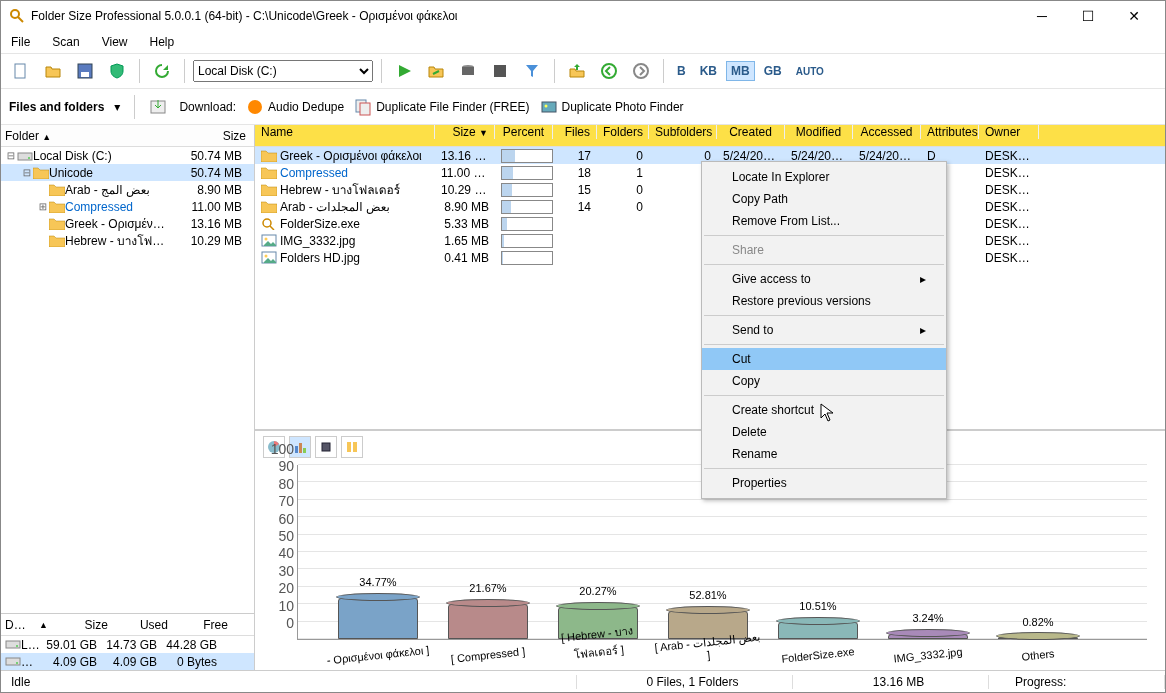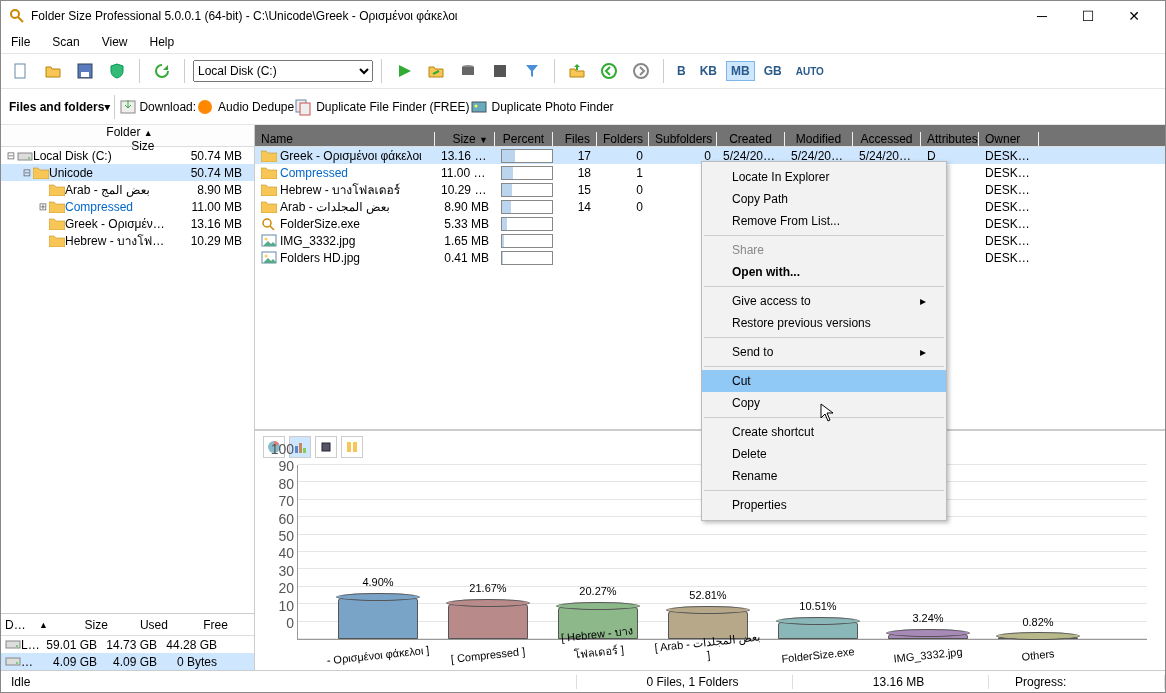--- a/index.html
+++ b/index.html
@@ -9,44 +9,44 @@
 .titlebar .title { flex: 1; }
 .titlebar .winbtn { width: 46px; height: 30px; display: flex; align-items: center; justify-content: center; font-size: 14px; }
 .menubar { display: flex; height: 22px; padding: 0 6px; gap: 14px; align-items: center; }
 .menubar span { padding: 2px 4px; }
 .toolbar1 { display: flex; align-items: center; height: 36px; border-top: 1px solid #e5e5e5; border-bottom: 1px solid #e5e5e5; padding: 0 6px; gap: 4px; }
 .toolbar1 .tbtn { width: 28px; height: 28px; display: flex; align-items: center; justify-content: center; border: 1px solid transparent; }
 .toolbar1 .sep { width: 1px; height: 24px; background: #ccc; margin: 0 4px; }
 .toolbar1 select { width: 180px; height: 22px; font-size: 12px; }
 .unitbtn { font-weight: bold; padding: 2px 4px; border: 1px solid transparent; color: #2a5a8a; cursor: pointer; }
 .unitbtn.active { background: #cfe6ff; border: 1px solid #7fb6e8; }
-.toolbar2 { display: flex; align-items: center; height: 36px; border-bottom: 1px solid #e5e5e5; padding: 0 8px; }
+.toolbar2 { display: flex; align-items: center; height: 36px; border-bottom: 1px solid #e5e5e5; padding: 0 8px; gap: 10px; }
 .toolbar2 .label { font-weight: bold; }
 .toolbar2 .dltool { display: flex; align-items: center; gap: 4px; }
 .main { flex: 1; display: flex; min-height: 0; }
 .left { width: 254px; border-right: 1px solid #ccc; display: flex; flex-direction: column; }
-.left .tree-head { display: flex; border-bottom: 1px solid #ddd; background: #fdfdfd; height: 22px; align-items: center; flex-direction: column; }
+.left .tree-head { display: flex; border-bottom: 1px solid #ddd; background: #fdfdfd; height: 22px; align-items: center; }
 .left .tree-head .c1 { flex: 1; padding-left: 4px; }
 .left .tree-head .c2 { width: 70px; text-align: right; padding-right: 8px; }
 .tree { flex: 1; overflow: auto; }
 .trow { display: flex; align-items: center; height: 17px; padding-left: 2px; }
 .trow .indent { display: inline-block; }
 .trow .exp { width: 12px; text-align: center; font-size: 10px; color: #666; }
 .trow .tname { flex: 1; white-space: nowrap; overflow: hidden; text-overflow: ellipsis; }
 .trow .tsize { width: 64px; text-align: right; padding-right: 12px; }
 .trow.selected { background: #cfe6ff; }
 .left .drives { border-top: 1px solid #ccc; }
 .drives .dhead { display: flex; height: 22px; border-bottom: 1px solid #ddd; align-items: center; }
 .drives .dhead span { padding: 0 4px; }
 .drives .drow { display: flex; height: 17px; align-items: center; }
 .drives .drow span { padding: 0 4px; }
 .drives .drow.sel { background: #cfe6ff; }
 .right { flex: 1; display: flex; flex-direction: column; min-width: 0; }
 .grid { flex: 1; min-height: 0; border-bottom: 1px solid #ccc; }
-.ghead { display: flex; height: 22px; border-bottom: 1px solid #ddd; background: #737373; align-items: flex-end; }
+.ghead { display: flex; height: 22px; border-bottom: 1px solid #ddd; background: #fde047; align-items: flex-start; }
 .ghead .gc { padding: 0 6px; border-right: 1px solid #eee; white-space: nowrap; overflow: hidden; }
 .grow { display: flex; height: 17px; align-items: center; }
 .grow .gc { padding: 0 6px; white-space: nowrap; overflow: hidden; text-overflow: ellipsis; }
 .grow.sel { background: #cfe6ff; }
 .gc.name { width: 180px; display: flex; align-items: center; gap: 3px; }
 .gc.size { width: 60px; text-align: right; }
 .gc.pct { width: 58px; }
 .gc.files { width: 44px; text-align: right; }
 .gc.folders { width: 52px; text-align: right; }
 .gc.sub { width: 68px; text-align: right; }
@@ -545,21 +545,21 @@
           <div class="ylab" style="bottom: 70%;">70</div>
           <div class="grid-line" style="bottom: 80%;"></div>
           <div class="ylab" style="bottom: 80%;">80</div>
           <div class="grid-line" style="bottom: 90%;"></div>
           <div class="ylab" style="bottom: 90%;">90</div>
           <div class="grid-line" style="bottom: 100%;"></div>
           <div class="ylab" style="bottom: 100%;">100</div>
           <div class="bar" style="left: 40px; height: 41.504px; width: 80px; background: rgb(122, 163, 200);">
             <div class="bartop" style="background: rgb(122, 163, 200);"></div>
           </div>
-          <div class="barpct" style="left: 30px; bottom: 51.504px;">4.90%</div>
+          <div class="barpct" style="left: 30px; bottom: 51.504px;">34.77%</div>
           <div class="barlbl" style="left: 25px; bottom: -22px; transform: rotate(-6deg);">- Ορισμένοι φάκελοι ]</div>
           <div class="bar" style="left: 150px; height: 34.672px; width: 80px; background: rgb(184, 138, 138);">
             <div class="bartop" style="background: rgb(184, 138, 138);"></div>
           </div>
           <div class="barpct" style="left: 140px; bottom: 44.672px;">21.67%</div>
           <div class="barlbl" style="left: 135px; bottom: -22px; transform: rotate(-6deg);">[ Compressed ]</div>
           <div class="bar" style="left: 260px; height: 32.432px; width: 80px; background: rgb(141, 184, 138);">
             <div class="bartop" style="background: rgb(141, 184, 138);"></div>
           </div>
           <div class="barpct" style="left: 250px; bottom: 42.432px;">20.27%</div>
@@ -595,23 +595,20 @@
     </div>
   <div class="mi">
       <span>Copy Path</span>
     </div>
   <div class="mi">
       <span>Remove From List...</span>
     </div>
   <div class="msep"></div>
   <div class="mi" style="color:#888">
       <span>Share</span>
-    </div>
-  <div class="mi bold">
-      <span>Open with...</span>
     </div>
   <div class="msep"></div>
   <div class="mi">
       <span>Give access to</span>
       <span>▸</span>
     </div>
   <div class="mi">
       <span>Restore previous versions</span>
     </div>
   <div class="msep"></div>

